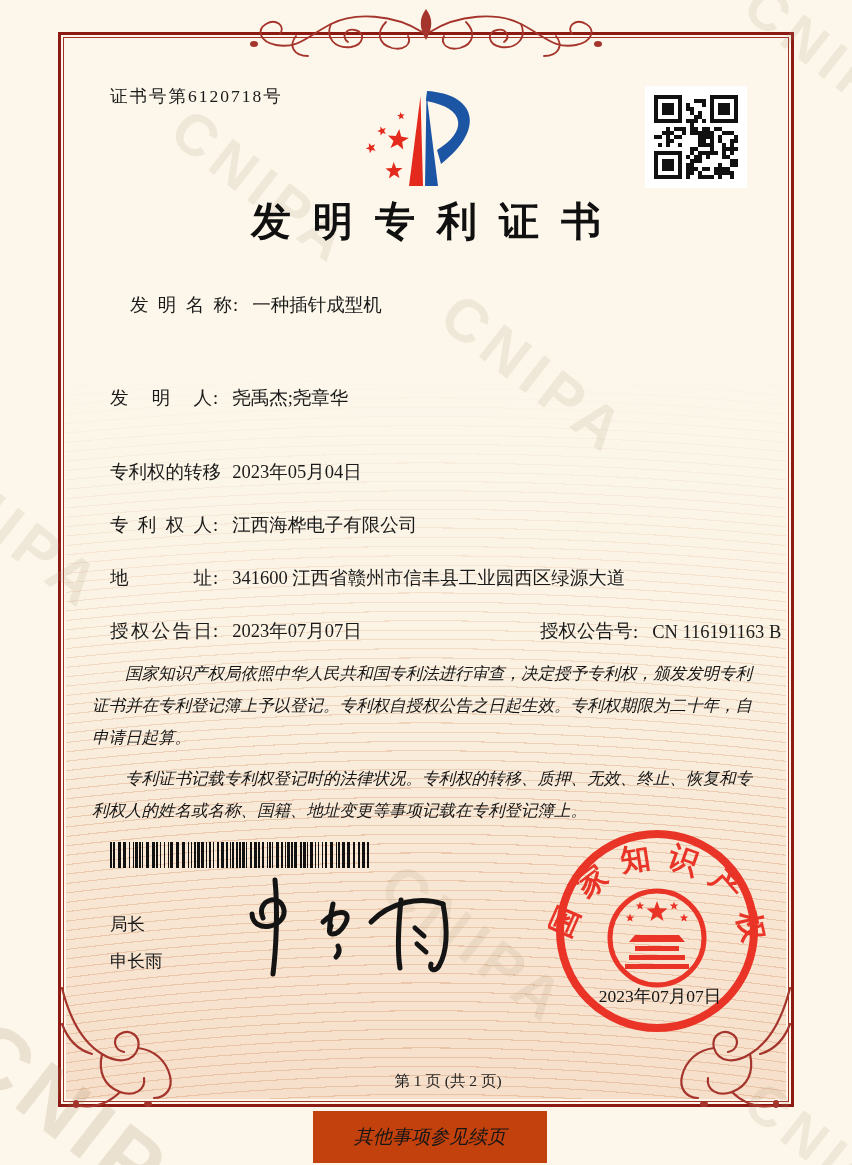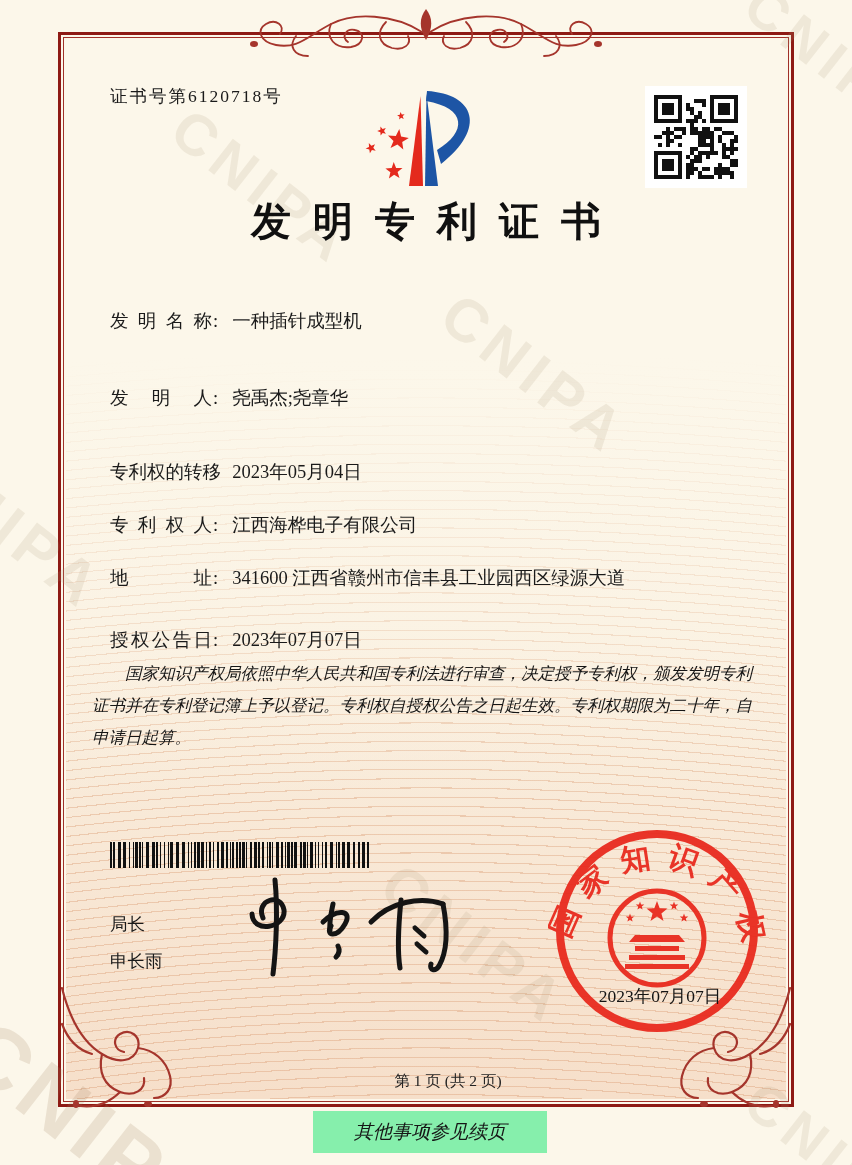--- a/index.html
+++ b/index.html
@@ -46,22 +46,22 @@
   .sig-title{position:absolute;left:110px;top:912px;font-size:17.5px;
     font-family:Liberation Serif, serif;z-index:3;}
   .sig-name{position:absolute;left:110px;top:949px;font-size:17.5px;
     font-family:"Liberation Sans","DejaVu Sans",sans-serif;z-index:3;}
   .signature{position:absolute;left:205px;top:870px;z-index:3;}
   .seal{position:absolute;left:548px;top:822px;z-index:3;}
   .seal-date{position:absolute;left:582px;top:984px;width:156px;text-align:center;
     font-size:17.5px;color:#141414;z-index:4;white-space:nowrap;}
   .footer{position:absolute;left:0;right:0;top:1071px;text-align:center;
     font-size:15.5px;z-index:3;color:#222;padding-left:44px;}
-  .cont-box{position:absolute;left:313px;top:1111px;width:234px;height:42px;
-    background:#86efac;display:flex;align-items:center;justify-content:center;
+  .cont-box{position:absolute;left:313px;top:1111px;width:234px;height:52px;
+    background:#c2410c;display:flex;align-items:center;justify-content:center;
     font-size:19px;font-style:italic;z-index:4;color:#161616;}
   
   .orn-top{position:absolute;left:236px;top:4px;z-index:2;}
   .orn-bl{position:absolute;left:44px;top:984px;z-index:2;}
   .orn-br{position:absolute;left:668px;top:984px;z-index:2;transform:scaleX(-1);}
 </style>
 </head>
 <body>
 
 <div class="page">
@@ -355,41 +355,45 @@
         <rect x="48" y="80" width="4" height="4" fill="#111"></rect>
         <rect x="52" y="80" width="4" height="4" fill="#111"></rect>
         <rect x="56" y="80" width="4" height="4" fill="#111"></rect>
         <rect x="64" y="80" width="4" height="4" fill="#111"></rect>
         <rect x="76" y="80" width="4" height="4" fill="#111"></rect>
       </svg>
   </div>
 
   <div class="title">发明专利证书</div>
 
-  <div class="row" style="top:308px;">
+  <div class="row" style="top:292px;margin-left:20px;">
     <span class="flabel">发明名称</span><span class="fcolon">:</span><span class="fvalue">一种插针成型机</span>
   </div>
   <div class="row" style="top:353px;margin-top:32px;">
     <span class="flabel">发明人</span><span class="fcolon">:</span><span class="fvalue">尧禹杰;尧章华</span>
   </div>
   <div class="row" style="top:459px;">
     <span class="flabel">专利权的转移</span><span class="fcolon">:</span><span class="fvalue">2023年05月04日</span>
   </div>
   <div class="row" style="top:512px;">
     <span class="flabel">专利权人</span><span class="fcolon">:</span><span class="fvalue">江西海桦电子有限公司</span>
   </div>
   <div class="row" style="top:565px;">
     <span class="flabel">地址</span><span class="fcolon">:</span><span class="fvalue">341600 江西省赣州市信丰县工业园西区绿源大道</span>
   </div>
-  <div class="row" style="top:618px;width:680px;margin-top:9px;">
+  <div class="row" style="top:618px;width:680px;">
     <span class="flabel">授权公告日</span><span class="fcolon">:</span><span class="fvalue">2023年07月07日</span>
+    <span class="grant">
+      <span class="flabel">授权公告号</span><span class="fcolon">:</span><span class="fvalue">CN 116191163 B</span>
+    </span>
   </div>
 
   <div class="paras">
     <p>国家知识产权局依照中华人民共和国专利法进行审查，决定授予专利权，颁发发明专利证书并在专利登记簿上予以登记。专利权自授权公告之日起生效。专利权期限为二十年，自申请日起算。</p>
+    <p>专利证书记载专利权登记时的法律状况。专利权的转移、质押、无效、终止、恢复和专利权人的姓名或名称、国籍、地址变更等事项记载在专利登记簿上。</p>
   </div>
 
   <svg class="barcode" id="barcode-svg" width="263" height="26" viewBox="0 0 263 26">
       <rect x="0" y="0" width="2" height="26" fill="#111"></rect>
       <rect x="3" y="0" width="2" height="26" fill="#111"></rect>
       <rect x="8" y="0" width="3" height="26" fill="#111"></rect>
       <rect x="13" y="0" width="3" height="26" fill="#111"></rect>
       <rect x="19" y="0" width="1" height="26" fill="#111"></rect>
       <rect x="23" y="0" width="1" height="26" fill="#111"></rect>
       <rect x="25" y="0" width="3" height="26" fill="#111"></rect>

